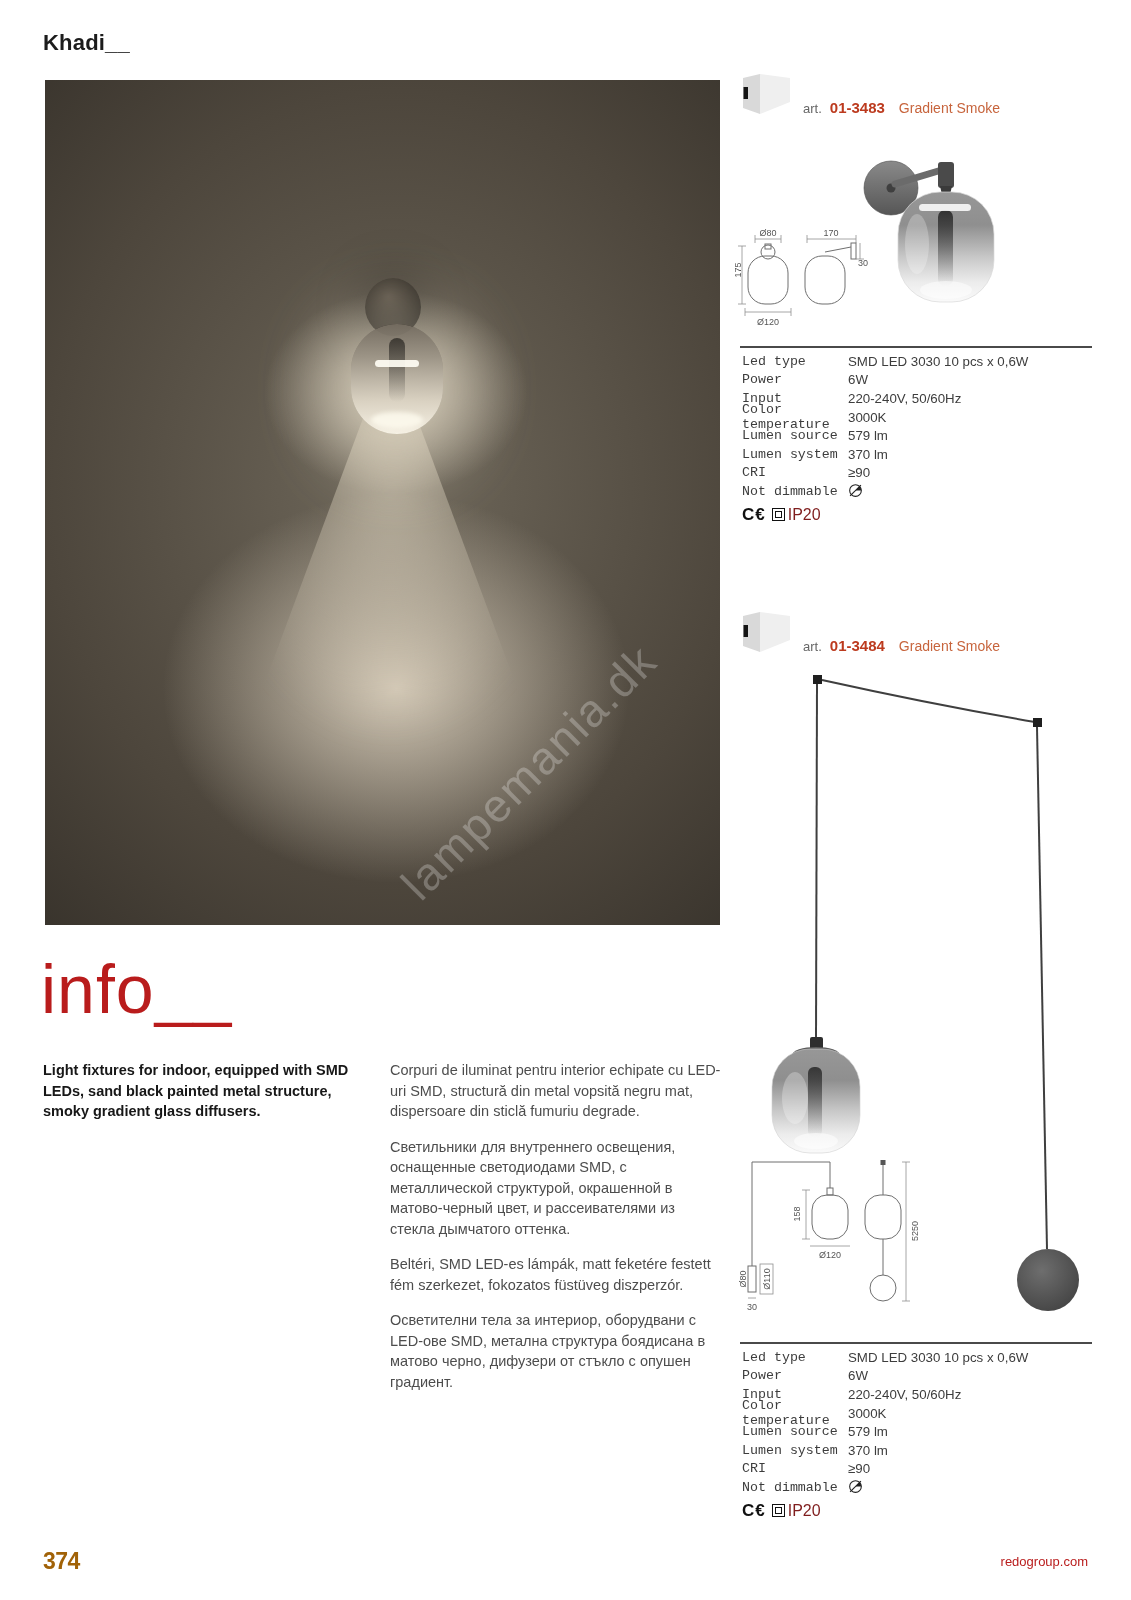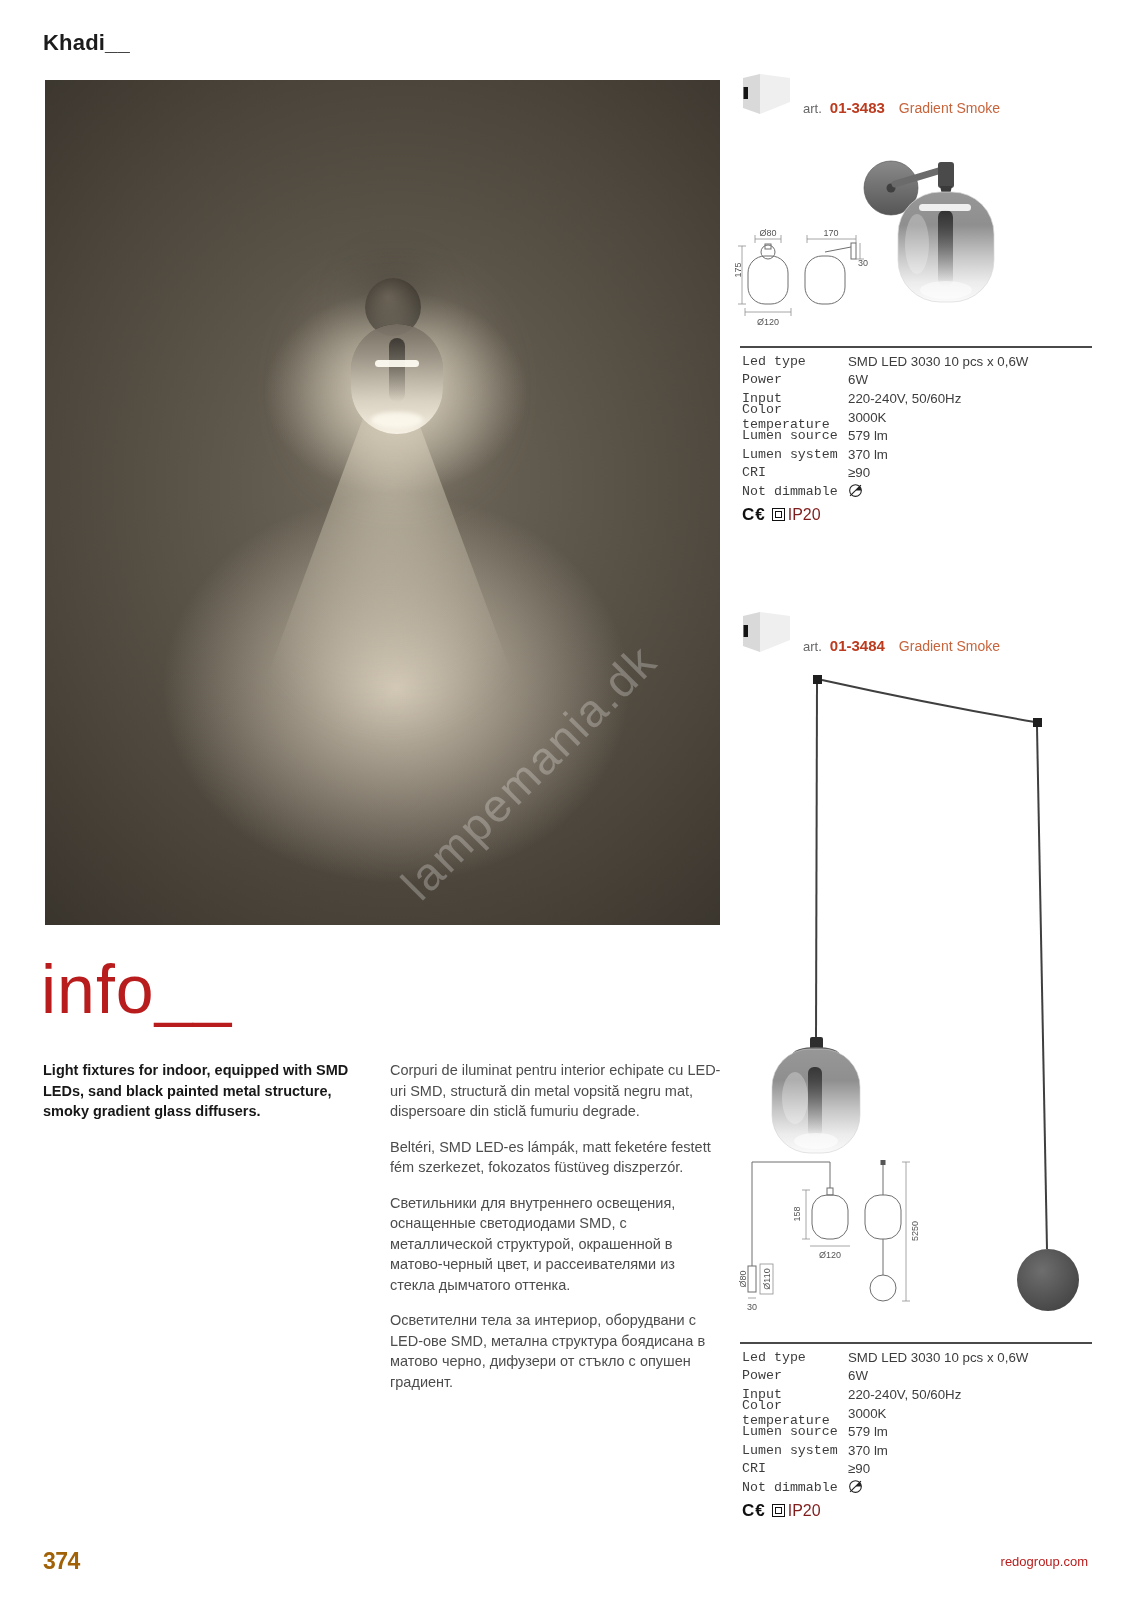--- a/index.html
+++ b/index.html
@@ -74,22 +74,22 @@
       <div class="led-line"></div>
       <div class="bottom-glow"></div>
     </div>
     <div class="watermark">lampemania.dk</div>
   </div>
 
   <div class="info-title">info__</div>
   <div class="desc-en">Light fixtures for indoor, equipped with SMD LEDs, sand black painted metal structure, smoky gradient glass diffusers.</div>
   <div class="desc-col">
     <p>Corpuri de iluminat pentru interior echipate cu LED-uri SMD, structură din metal vopsită negru mat, dispersoare din sticlă fumuriu degrade.</p>
+    <p>Светильники для внутреннего освещения, оснащенные светодиодами SMD, с металлической структурой, окрашенной в матово-черный цвет, и рассеивателями из стекла дымчатого оттенка.</p>
     <p>Beltéri, SMD LED-es lámpák, matt feketére festett fém szerkezet, fokozatos füstüveg diszperzór.</p>
-    <p>Светильники для внутреннего освещения, оснащенные светодиодами SMD, с металлической структурой, окрашенной в матово-черный цвет, и рассеивателями из стекла дымчатого оттенка.</p>
     <p>Осветителни тела за интериор, оборудвани с LED-ове SMD, метална структура боядисана в матово черно, дифузери от стъкло с опушен градиент.</p>
   </div>
 
   <svg style="position:absolute;left:740px;top:72px;" width="52" height="46" viewBox="0 0 52 46">
     <polygon points="3,6 20,2 20,42 3,36" fill="#d9d9d9"></polygon>
     <polygon points="20,2 50,6 50,30 20,42" fill="#efefef"></polygon>
     <rect x="3.5" y="15" width="4.5" height="12" fill="#141414"></rect>
   </svg>
   <div class="art-line" style="left:803px; top:99px;">
     <span>art.</span><span class="code">01-3483</span><span class="finish">Gradient Smoke</span>

